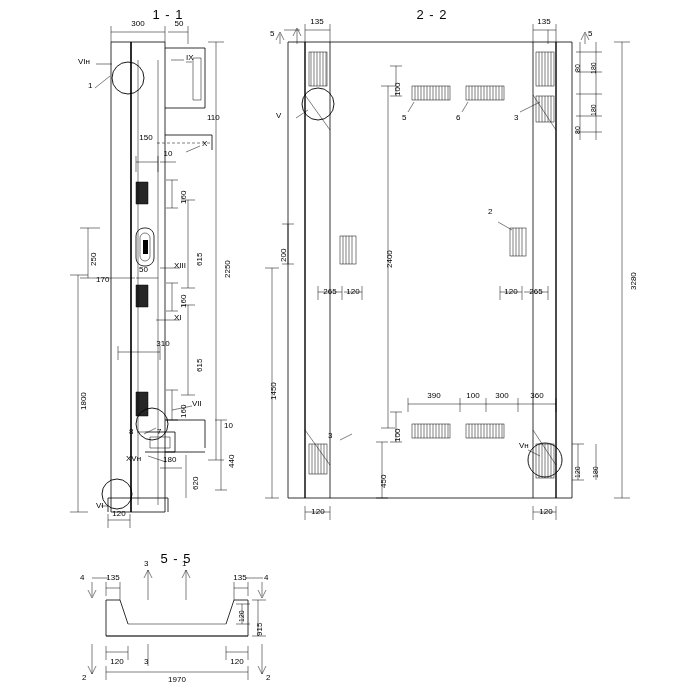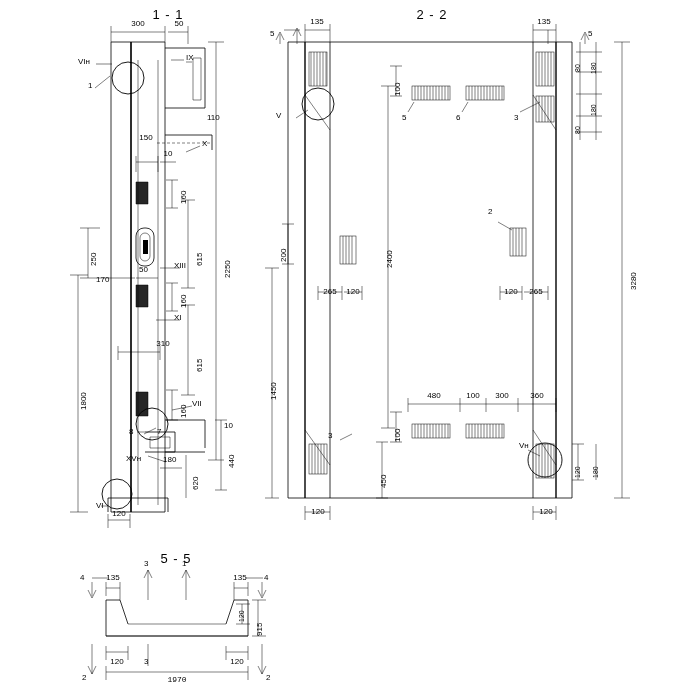--- a/index.html
+++ b/index.html
@@ -448,21 +448,21 @@
 <div class="lbl small rot" style="left:280px; top:262px;">200</div>
 <div class="lbl small rot" style="left:270px; top:400px;">1450</div>
 
 <div class="lbl small" style="left:488px; top:208px;">2</div>
 
 <div class="lbl small ctr" style="left:330px; top:288px;">265</div>
 <div class="lbl small ctr" style="left:353px; top:288px;">120</div>
 <div class="lbl small ctr" style="left:511px; top:288px;">120</div>
 <div class="lbl small ctr" style="left:536px; top:288px;">265</div>
 
-<div class="lbl small ctr" style="left:434px; top:392px;">480</div>
+<div class="lbl small ctr" style="left:434px; top:392px;">390</div>
 <div class="lbl small ctr" style="left:473px; top:392px;">100</div>
 <div class="lbl small ctr" style="left:502px; top:392px;">300</div>
 <div class="lbl small ctr" style="left:537px; top:392px;">360</div>
 
 <div class="lbl small rot" style="left:394px; top:442px;">100</div>
 <div class="lbl small rot" style="left:380px; top:488px;">450</div>
 
 <div class="lbl small" style="left:328px; top:432px;">3</div>
 <div class="lbl small" style="left:500px; top:442px;margin-left:19px;">Vн</div>
 
@@ -480,15 +480,15 @@
 <div class="lbl small" style="left:182px; top:560px;">1</div>
 <div class="lbl small ctr" style="left:240px; top:574px;">135</div>
 <div class="lbl small" style="left:264px; top:574px;">4</div>
 
 <div class="lbl tiny rot" style="left:238px; top:622px;">120</div>
 <div class="lbl small rot" style="left:256px; top:636px;">915</div>
 
 <div class="lbl small ctr" style="left:117px; top:658px;">120</div>
 <div class="lbl small ctr" style="left:237px; top:658px;">120</div>
 <div class="lbl small" style="left:144px; top:658px;">3</div>
-<div class="lbl small ctr" style="left:177px; top:676px;font-family:Liberation Mono, monospace;">1970</div>
+<div class="lbl small ctr" style="left:177px; top:676px;">1970</div>
 <div class="lbl small" style="left:82px; top:674px;">2</div>
 <div class="lbl small" style="left:266px; top:674px;">2</div>
 
 </body></html>

